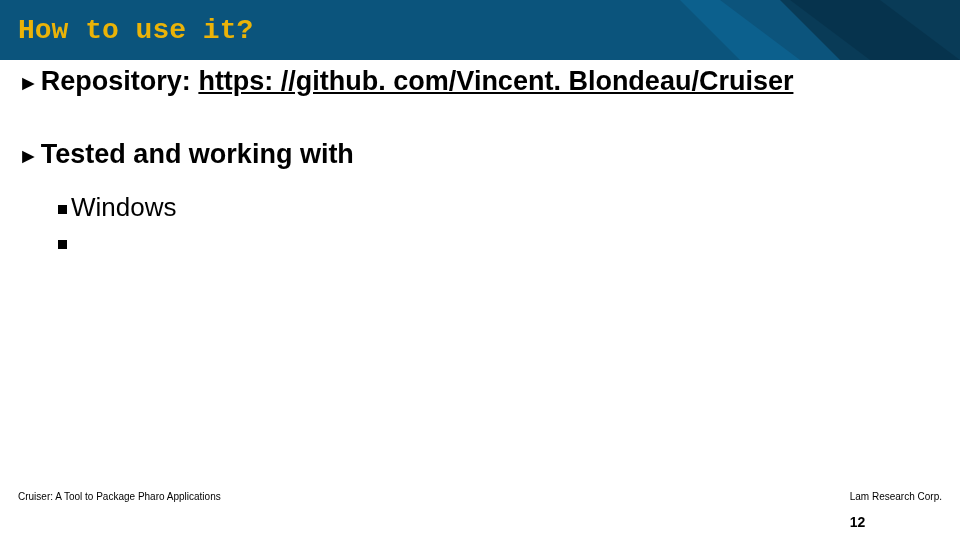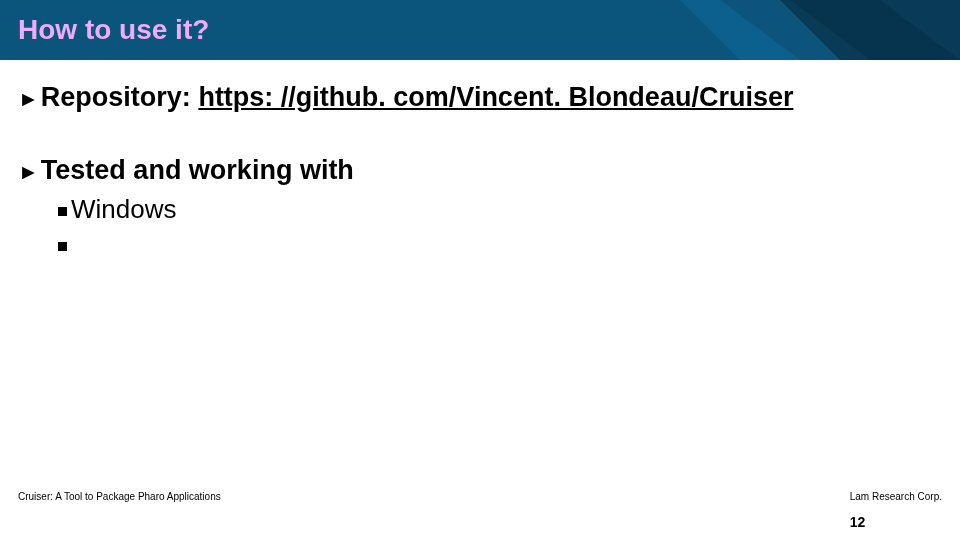--- a/index.html
+++ b/index.html
@@ -7,33 +7,34 @@
   .slide { position: relative; width: 960px; height: 540px; }
   .title-bar {
     position: relative;
     height: 60px;
     background: #0b547c;
     display: flex;
     align-items: center;
     padding-left: 18px;
   }
   .title-bar h1 {
-    color: #f0abfc;
+    color: #eab308;
     font-size: 28px;
     font-weight: 700;
+    font-family: Liberation Mono, monospace;
   }
   .title-corner {
     position: absolute;
     top: 0; right: 0;
     width: 280px; height: 60px;
     overflow: hidden;
   }
   .title-corner svg { display: block; }
   .body {
-    padding: 22px 18px 0 18px;
+    padding: 6px 18px 0 18px;
     color: #000;
   }
   .line1 {
     font-size: 27px;
     font-weight: 700;
     margin-bottom: 42px;
     white-space: nowrap;
   }
   .marker {
     display: inline-block;
@@ -41,21 +42,21 @@
     vertical-align: baseline;
     margin-right: 2px;
     color: #000;
   }
   .repo-link {
     text-decoration: underline;
   }
   .line2 {
     font-size: 27px;
     font-weight: 700;
-    margin-bottom: 6px;
+    margin-bottom: 20px;
   }
   .sublist {
     list-style: none;
     padding-left: 40px;
   }
   .sublist li {
     font-size: 26px;
     font-weight: 400;
     line-height: 1.35;
   }

